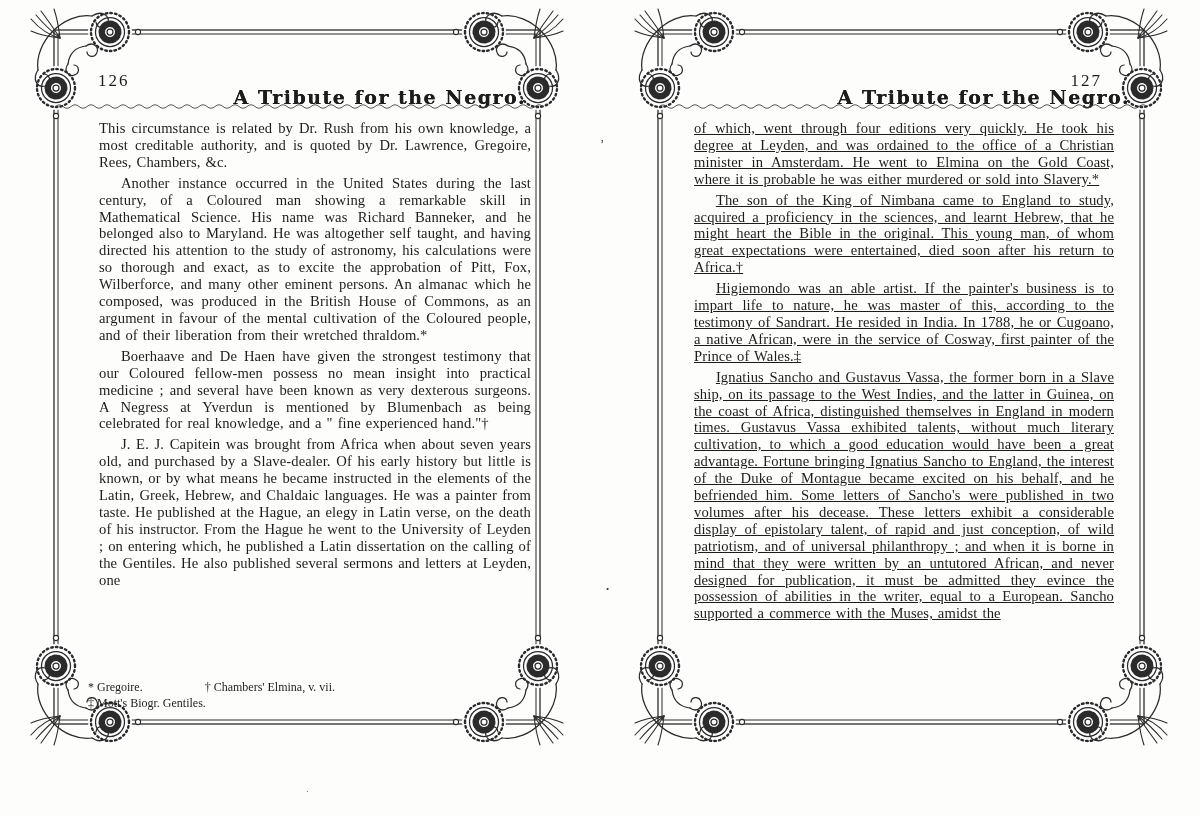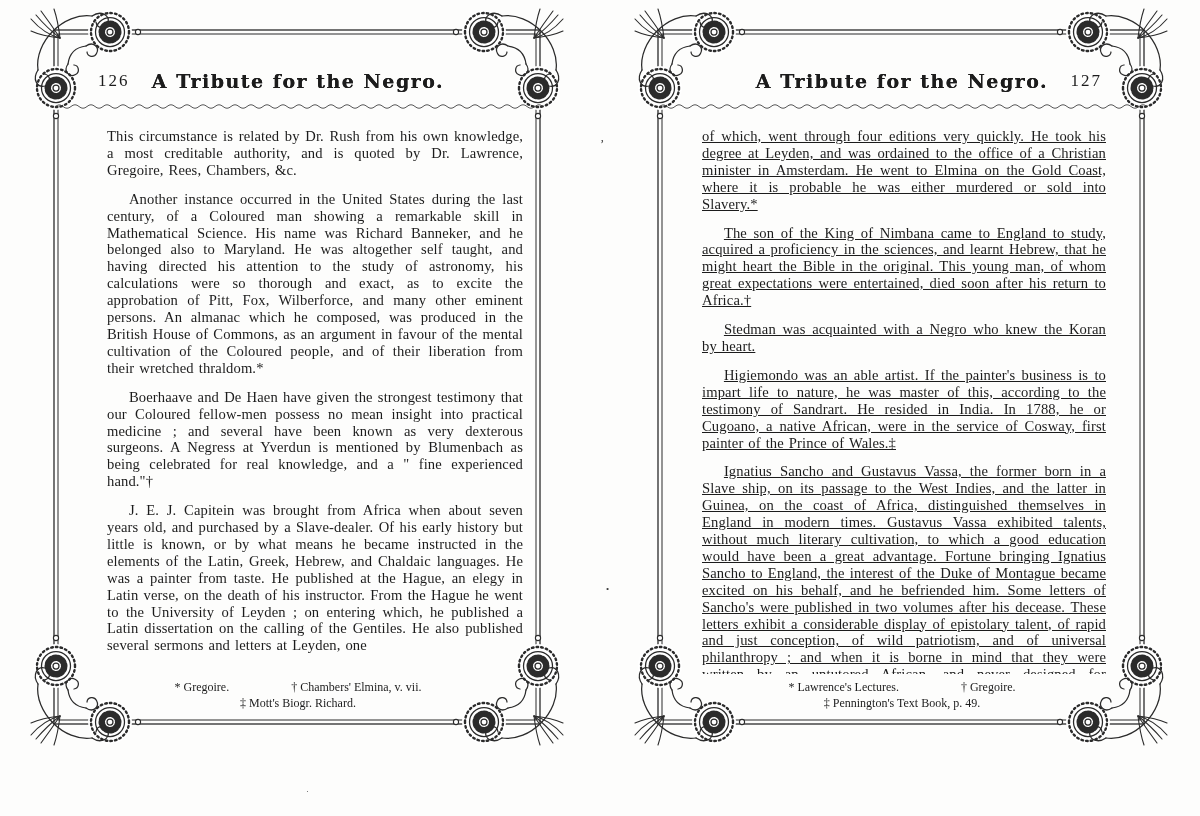--- a/index.html
+++ b/index.html
@@ -15,47 +15,47 @@
   .page{
     position:absolute;top:6px;width:540px;height:778px;
   }
   #page-left{left:28px;}
   #page-right{left:632px;}
   svg.frame{position:absolute;left:0;top:0;}
   .pagehead{
     position:absolute;top:62px;left:26px;right:26px;height:26px;
   }
   .running-head{
-    margin:0;text-align:center;
+    margin:16px;text-align:right;
     font-family:"DejaVu Serif", serif;
     font-size:19px;font-weight:700;letter-spacing:1.5px;
     line-height:26px;
     text-shadow:0 0 .5px var(--ink);
   }
   .folio{
     position:absolute;top:0;font-size:17px;letter-spacing:2px;line-height:26px;
   }
   .folio.outer-left{left:44px;}
   .folio.outer-right{right:44px;}
   svg.wavy{position:absolute;top:96px;left:26px;}
   .body-text{
     position:absolute;top:110px;height:558px;overflow:hidden;
     font-size:14.6px;line-height:16.9px;
     text-align:justify;
     word-spacing:1.2px;letter-spacing:.12px;
   }
   #page-left .body-text{left:67px;width:440px;}
   #page-right .body-text{left:58px;width:428px;text-decoration:underline;}
-  .body-text p{margin:12px;text-indent:1.5em;}
+  .body-text p{margin:4px;text-indent:1.5em;}
   .body-text p.noindent{text-indent:0;}
   .footnotes{
     position:absolute;left:60px;right:60px;top:674px;
     font-size:12px;line-height:15.5px;text-align:center;
   }
-  .fn-row{display:flex;justify-content:center;gap:62px;}
+  .fn-row{display:flex;justify-content:flex-start;gap:62px;}
   .artifact{position:absolute;background:transparent;color:#3a3a3a;font-size:13px;}
   #artifact-1{left:600px;top:136px;}
   #artifact-2{left:606px;top:584px;font-size:9px;}
   #artifact-3{left:306px;top:786px;font-size:9px;}
   #defs-holder{position:absolute;width:0;height:0;}
 </style>
 </head>
 <body>
 
 <svg id="defs-holder" aria-hidden="true">
@@ -122,21 +122,21 @@
       <p>Boerhaave and De Haen have given the strongest testimony that our Coloured fellow-men possess no mean insight into practical medicine ; and several have been known as very dexterous surgeons.  A Negress at Yverdun is mentioned by Blumenbach as being celebrated for real knowledge, and a " fine experienced hand."†</p>
       <p>J. E. J. Capitein was brought from Africa when about seven years old, and purchased by a Slave-dealer.  Of his early history but little is known, or by what means he became instructed in the elements of the Latin, Greek, Hebrew, and Chaldaic languages.  He was a painter from taste.  He published at the Hague, an elegy in Latin verse, on the death of his instructor.  From the Hague he went to the University of Leyden ; on entering which, he published a Latin dissertation on the calling of the Gentiles.  He also published several sermons and letters at Leyden, one</p>
     </div>
 
     <footer class="footnotes">
       <div class="fn-row">
         <span>* Gregoire.</span>
         <span>† Chambers' Elmina, v. vii.</span>
       </div>
       <div class="fn-row">
-        <span>‡ Mott's Biogr. Richard.</span>
+        <span>‡ Mott's Biogr. Gentiles.</span>
       </div>
     </footer>
   </section>
 
   <section class="page" id="page-right">
     <svg class="frame" viewBox="0 0 540 770" width="540" height="770">
       <rect x="26" y="24" width="486" height="694" fill="none" stroke="#2b2b2b" stroke-width="1.3"></rect>
       <rect x="30" y="28" width="478" height="686" fill="none" stroke="#2b2b2b" stroke-width="1"></rect>
       <use href="#corn"></use>
       <use href="#corn" transform="translate(538,0) scale(-1,1)"></use>
@@ -149,32 +149,22 @@
       <span class="folio outer-right">127</span>
     </header>
 
     <svg class="wavy" width="488" height="9" viewBox="0 0 488 9">
       <path class="wavepath" fill="none" stroke="#444" stroke-width="0.9" d="M1,5 q4,-4 8,-0.5 t8,0 t8,0 t8,0 t8,0 t8,0 t8,0 t8,0 t8,0 t8,0 t8,0 t8,0 t8,0 t8,0 t8,0 t8,0 t8,0 t8,0 t8,0 t8,0 t8,0 t8,0 t8,0 t8,0 t8,0 t8,0 t8,0 t8,0 t8,0 t8,0 t8,0 t8,0 t8,0 t8,0 t8,0 t8,0 t8,0 t8,0 t8,0 t8,0 t8,0 t8,0 t8,0 t8,0 t8,0 t8,0 t8,0 t8,0 t8,0 t8,0 t8,0 t8,0 t8,0 t8,0 t8,0 t8,0 t8,0 t8,0 t8,0 t8,0 t8,0"></path>
     </svg>
 
     <div class="body-text">
       <p class="noindent">of which, went through four editions very quickly.  He took his degree at Leyden, and was ordained to the office of a Christian minister in Amsterdam.  He went to Elmina on the Gold Coast, where it is probable he was either murdered or sold into Slavery.*</p>
       <p>The son of the King of Nimbana came to England to study, acquired a proficiency in the sciences, and learnt Hebrew, that he might heart the Bible in the original.  This young man, of whom great expectations were entertained, died soon after his return to Africa.†</p>
-      <p>Stedman was acquainted with a Negro who knew the Koran by heart.</p>
       <p>Higiemondo was an able artist.  If the painter's business is to impart life to nature, he was master of this, according to the testimony of Sandrart.  He resided in India.  In 1788, he or Cugoano, a native African, were in the service of Cosway, first painter of the Prince of Wales.‡</p>
       <p>Ignatius Sancho and Gustavus Vassa, the former born in a Slave ship, on its passage to the West Indies, and the latter in Guinea, on the coast of Africa, distinguished themselves in England in modern times.  Gustavus Vassa exhibited talents, without much literary cultivation, to which a good education would have been a great advantage.  Fortune bringing Ignatius Sancho to England, the interest of the Duke of Montague became excited on his behalf, and he befriended him.  Some letters of Sancho's were published in two volumes after his decease.  These letters exhibit a considerable display of epistolary talent, of rapid and just conception, of wild patriotism, and of universal philanthropy ; and when it is borne in mind that they were written by an untutored African, and never designed for publication, it must be admitted they evince the possession of abilities in the writer, equal to a European.  Sancho supported a commerce with the Muses, amidst the</p>
     </div>
 
-    <footer class="footnotes">
-      <div class="fn-row">
-        <span>* Lawrence's Lectures.</span>
-        <span>† Gregoire.</span>
-      </div>
-      <div class="fn-row">
-        <span>‡ Pennington's Text Book, p. 49.</span>
-      </div>
-    </footer>
   </section>
 
   <div class="artifact" id="artifact-1">’</div>
   <div class="artifact" id="artifact-2">•</div>
   <div class="artifact" id="artifact-3">·</div>
 </div>
 
 </body></html>

